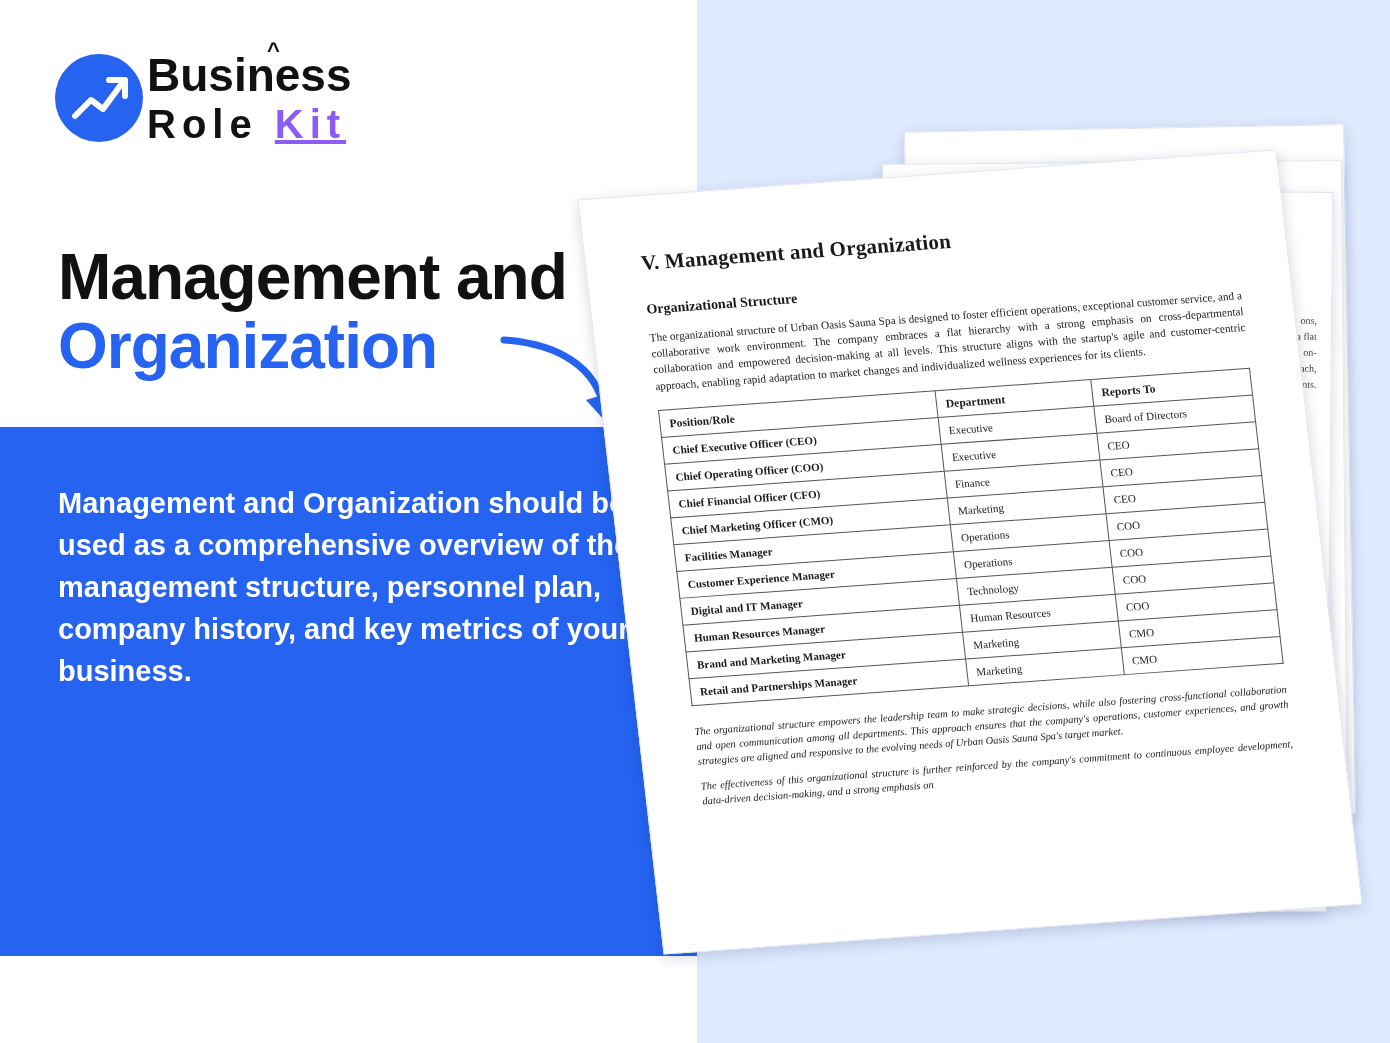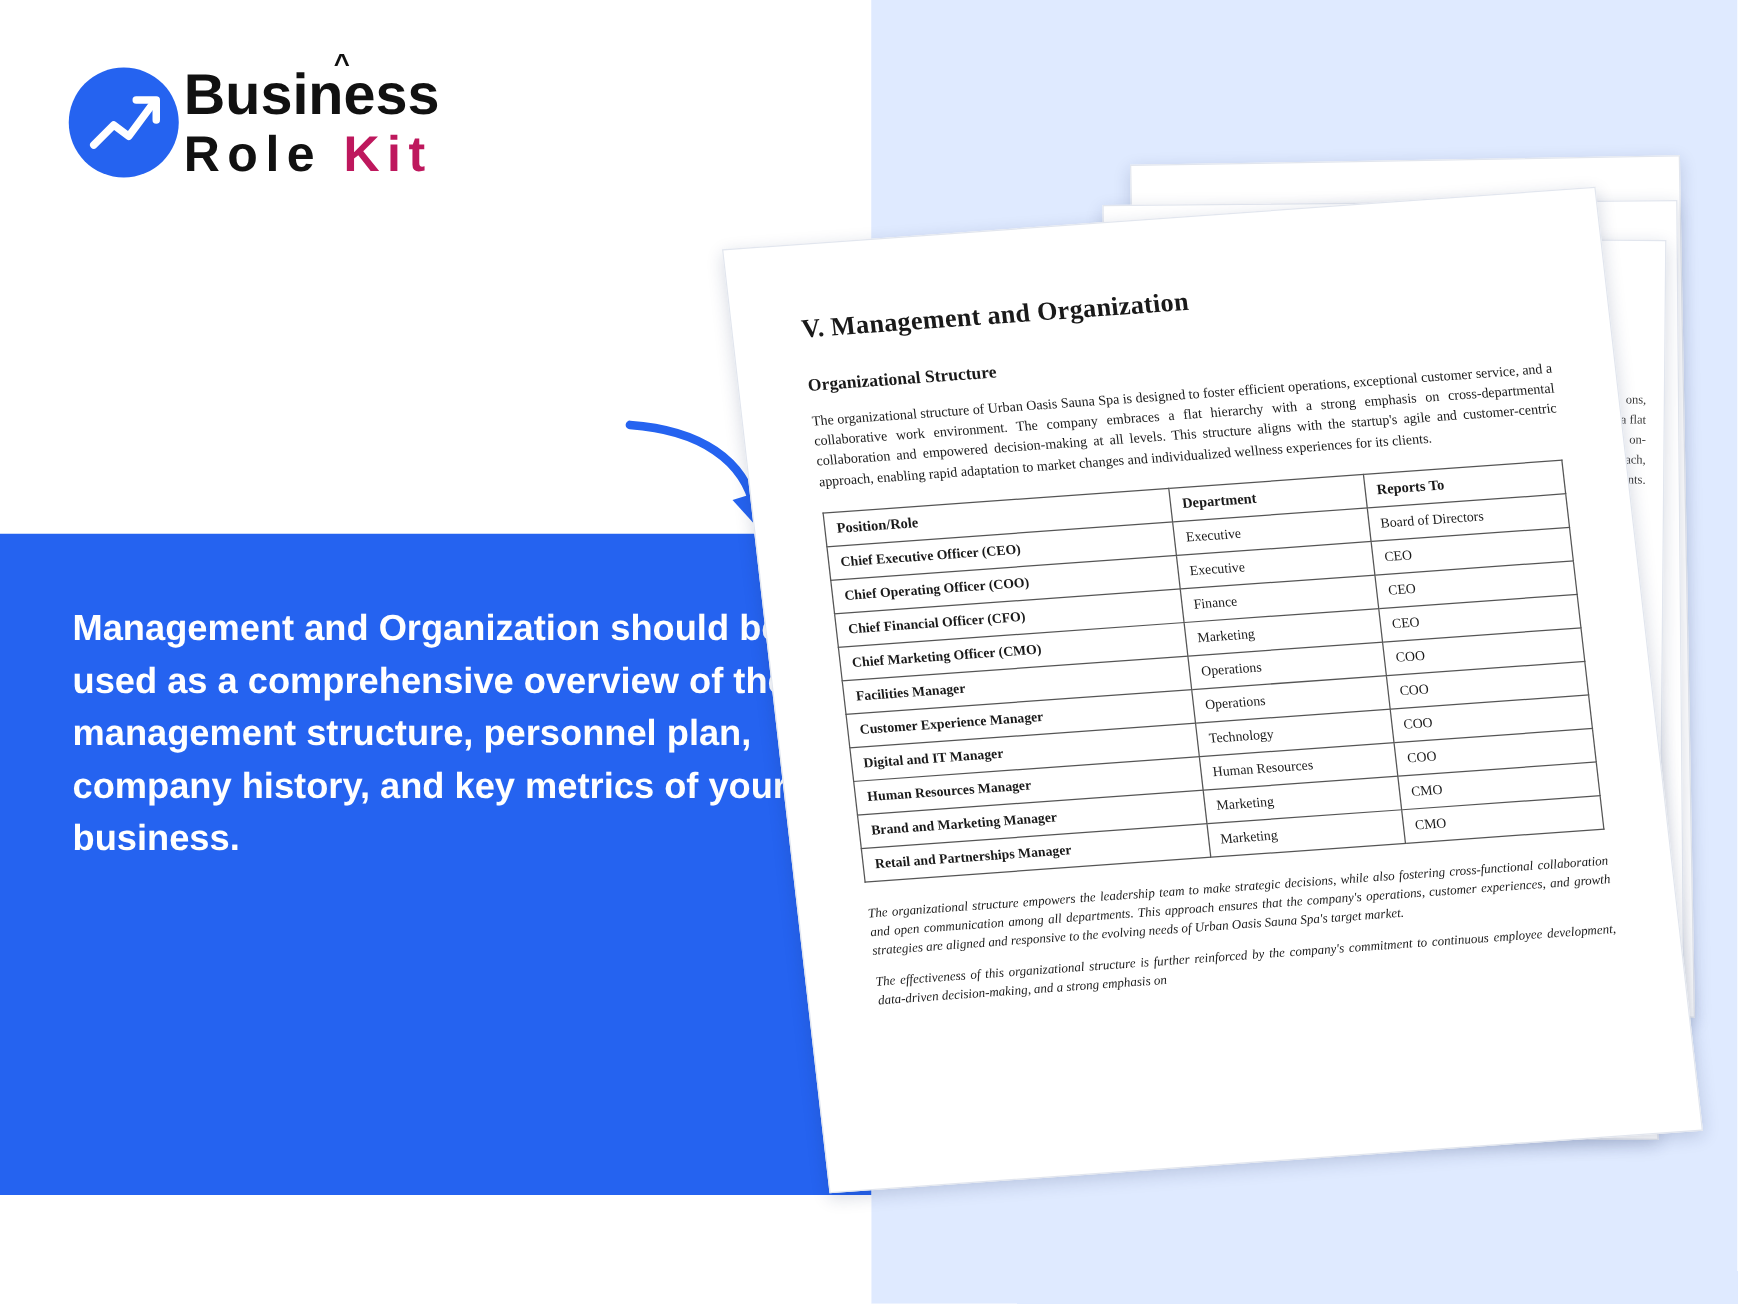--- a/index.html
+++ b/index.html
@@ -65,21 +65,21 @@
     font-size: 22px;
     color: #111111;
   }
   .logo-line2 {
     font-size: 40px;
     font-weight: bold;
     color: #111111;
     letter-spacing: 6px;
     margin-top: 6px;
   }
-  .logo-line2 .kit { color: #be185d; }
+  .logo-line2 .kit { color: #8b5cf6; text-decoration: underline; }
 
   
   .headline {
     position: absolute;
     left: 58px; top: 243px;
     width: 640px;
     font-size: 64px;
     font-weight: bold;
     line-height: 1.08;
     color: #111111;
@@ -229,20 +229,24 @@
         <span>Business</span>
         <span class="hat">^</span>
       </div>
       <div class="logo-line2">
         <span>Role</span>
         <span class="kit">Kit</span>
       </div>
     </div>
   </div>
 
+  <div class="headline">
+    <div>Management and</div>
+    <div class="accent">Organization</div>
+  </div>
 
   <div class="arrow">
     <svg width="130" height="110" viewBox="0 0 130 110" aria-hidden="true">
       <path d="M4 10 C 60 14, 96 38, 104 78" fill="none" stroke="#2563f0" stroke-width="7" stroke-linecap="round"></path>
       <path d="M86 70 L106 92 L112 62 Z" fill="#2563f0"></path>
     </svg>
   </div>
 
   <div class="body-copy">Management and Organization should be used as a comprehensive overview of the management structure, personnel plan, company history, and key metrics of your business.</div>
 

